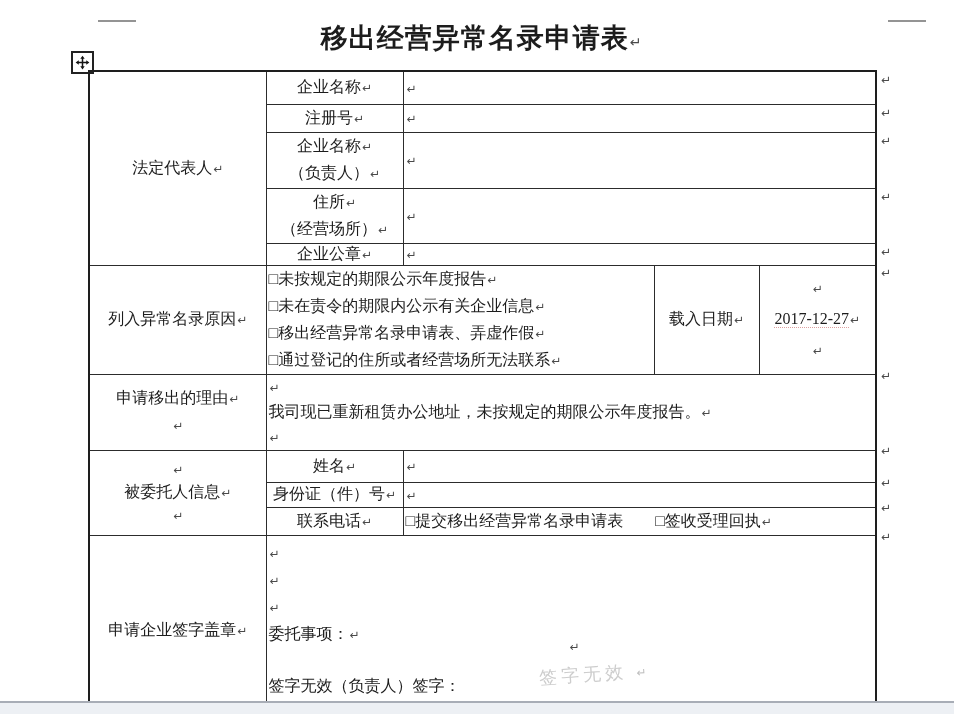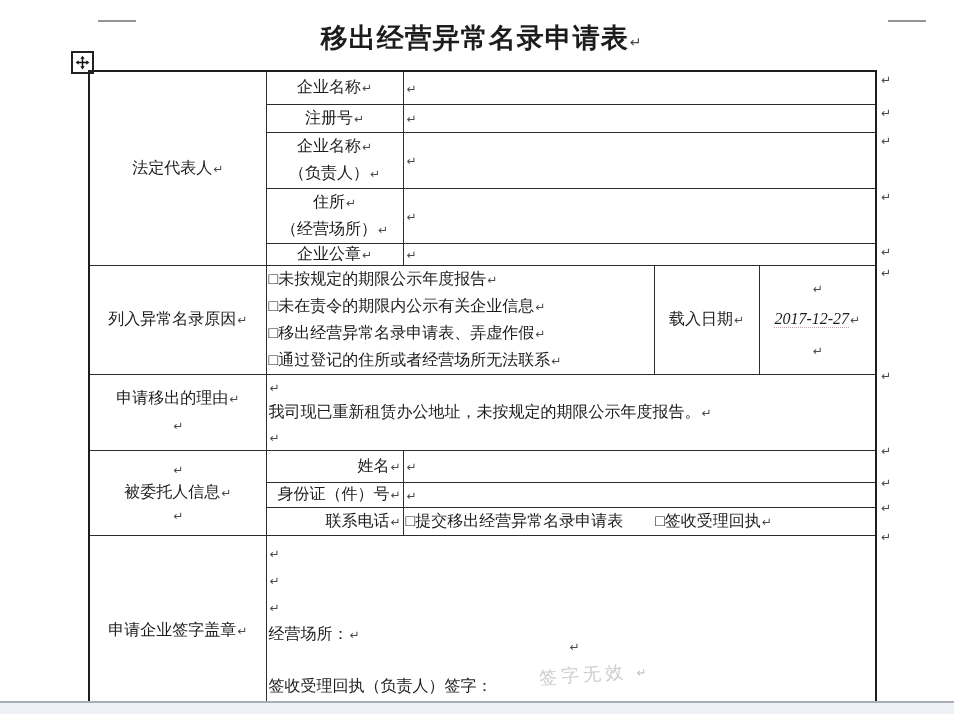--- a/index.html
+++ b/index.html
@@ -37,36 +37,36 @@
     border:2px solid #1e1e1e;
   }
   table.form td {
     border:1px solid #2c2c2c;
     font-size:16px; color:#1c1c1c;
     padding:0 2px; overflow:hidden;
     vertical-align:middle;
   }
   td.hdr   { text-align:center; }
   td.sub   { text-align:center; }
-  td.sub-l { text-align:right; padding-left:8px;margin-left:28px; }
+  td.sub-l { text-align:center; padding-left:8px;margin-left:28px; }
   td.val   { text-align:left; padding-left:7px; }
 
   .pi {
     color:#4a4a4a;
     font-family:"DejaVu Sans", sans-serif;
     font-size:12px; margin-left:1px;
   }
   .line { line-height:26px; white-space:nowrap; }
 
   td.checks { vertical-align:middle; padding-left:6px; }
   td.checks .line { line-height:25px; }
 
   td.date-cell { text-align:center; }
   td.date-cell .line { line-height:30px; }
-  .date-text { border-bottom:1px dotted #dca0a0;font-style:italic; }
+  .date-text { border-bottom:1px dotted #dca0a0; }
 
   td.reason-val .line { line-height:24px; }
 
   td.sig-cell { vertical-align:top; position:relative; padding-left:8px; }
   td.sig-cell .line { line-height:25px; }
   .gap-m { height:4px; }
   .date-ymd { padding-left:128px; }
 
   .wm-pi   { position:absolute; left:302px; top:104px; }
   .watermark {
@@ -183,23 +183,23 @@
       <td class="val" colspan="3"><span class="line"><span>□提交移出经营异常名录申请表　　□签收受理回执</span><span class="pi">↵</span></span></td>
     </tr>
 
     <tr style="height:175px">
       <td class="hdr"><span class="line"><span>申请企业签字盖章</span><span class="pi">↵</span></span></td>
       <td class="sig-cell" colspan="4">
         <div class="gap-m"></div>
         <div class="line"><span class="pi">↵</span></div>
         <div class="line"><span class="pi">↵</span></div>
         <div class="line"><span class="pi">↵</span></div>
-        <div class="line"><span>经营场所：</span><span class="pi">↵</span></div>
+        <div class="line"><span>委托事项：</span><span class="pi">↵</span></div>
         <div class="line">&nbsp;</div>
-        <div class="line"><span>签收受理回执（负责人）签字：</span></div>
+        <div class="line"><span>签字无效（负责人）签字：</span></div>
         <div class="line date-ymd"><span>年　　月　　日</span><span class="pi">↵</span></div>
         <span class="pi wm-pi">↵</span>
         <div class="watermark"><span>签字无效</span>&nbsp;<span class="pi">↵</span></div>
       </td>
     </tr>
   </tbody>
     </table>
 
   <span class="pi row-pi" style="top:73px">↵</span>
   <span class="pi row-pi" style="top:106px">↵</span>

